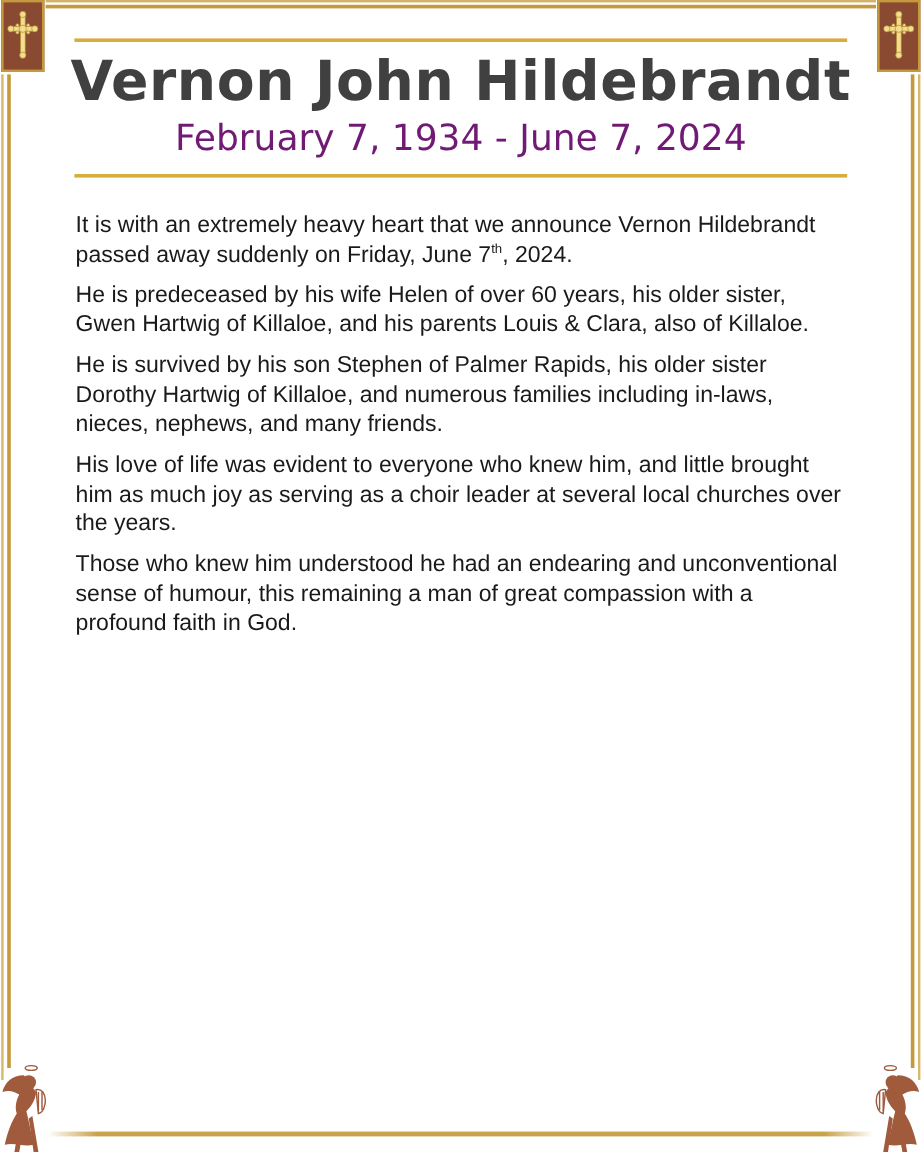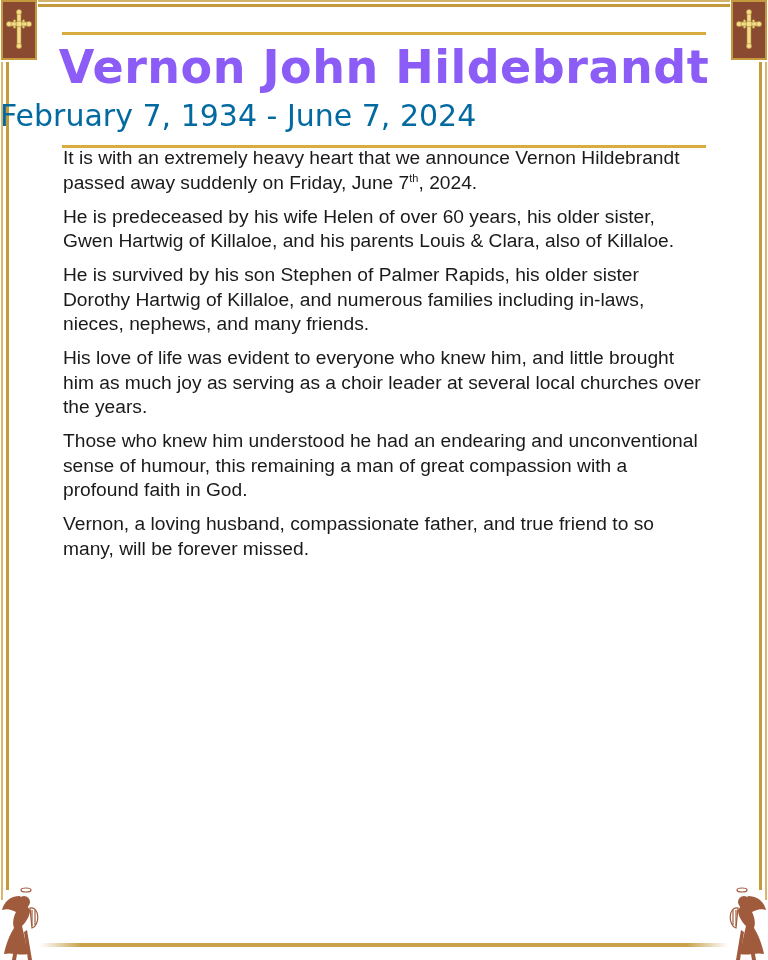--- a/index.html
+++ b/index.html
@@ -32,31 +32,31 @@
     
     .angel { position: absolute; bottom: 0; width: 44px; height: 78px; }
     .angel.left { left: 0; }
     .angel.right { right: 0; }
     
     .rule { position: absolute; left: 62px; right: 62px; height: 3px; background: #d9ac3e; }
     .rule.top { top: 32px; }
     .rule.bottom { top: 145px; }
     .title {
       position: absolute; left: 0; right: 0; top: 40px; text-align: center;
-      font-size: 46px; font-weight: bold; color: #8b5cf6; letter-spacing: 0.5px;
+      font-size: 46px; font-weight: bold; color: #404040; letter-spacing: 0.5px;
       font-family: "DejaVu Sans", sans-serif;
     }
     .dates {
-      position: absolute; left: 0; right: 0; top: 98px; text-align: left;
-      font-size: 30px; color: #0369a1;
+      position: absolute; left: 0; right: 0; top: 98px; text-align: center;
+      font-size: 30px; color: #701a75;
       font-family: "DejaVu Sans", sans-serif;
     }
     
     .content {
-      position: absolute; left: 63px; right: 62px; top: 146px;
+      position: absolute; left: 63px; right: 62px; top: 176px;
       font-size: 19.2px; line-height: 24.5px; color: #1a1a1a;
       font-family: "Liberation Sans", sans-serif;
     }
     .content p { margin: 0 0 9.5px 0; }
     sup { font-size: 11px; line-height: 0; }
   </style>
 </head>
 <body>
 
 <div class="line top-outer"></div>
@@ -137,14 +137,13 @@
 <div class="title">Vernon John Hildebrandt</div>
 <div class="dates">February 7, 1934 - June 7, 2024</div>
 <div class="rule bottom"></div>
 
 <div class="content">
   <p><span>It is with an extremely heavy heart that we announce Vernon Hildebrandt passed away suddenly on Friday, June 7</span><sup>th</sup><span>, 2024.</span></p>
   <p>He is predeceased by his wife Helen of over 60 years, his older sister, Gwen Hartwig of Killaloe, and his parents Louis &amp; Clara, also of Killaloe.</p>
   <p>He is survived by his son Stephen of Palmer Rapids, his older sister Dorothy Hartwig of Killaloe, and numerous families including in-laws, nieces, nephews, and many friends.</p>
   <p>His love of life was evident to everyone who knew him, and little brought him as much joy as serving as a choir leader at several local churches over the years.</p>
   <p>Those who knew him understood he had an endearing and unconventional sense of humour, this remaining a man of great compassion with a profound faith in God.</p>
-  <p>Vernon, a loving husband, compassionate father, and true friend to so many, will be forever missed.</p>
 </div>
 
 </body></html>

